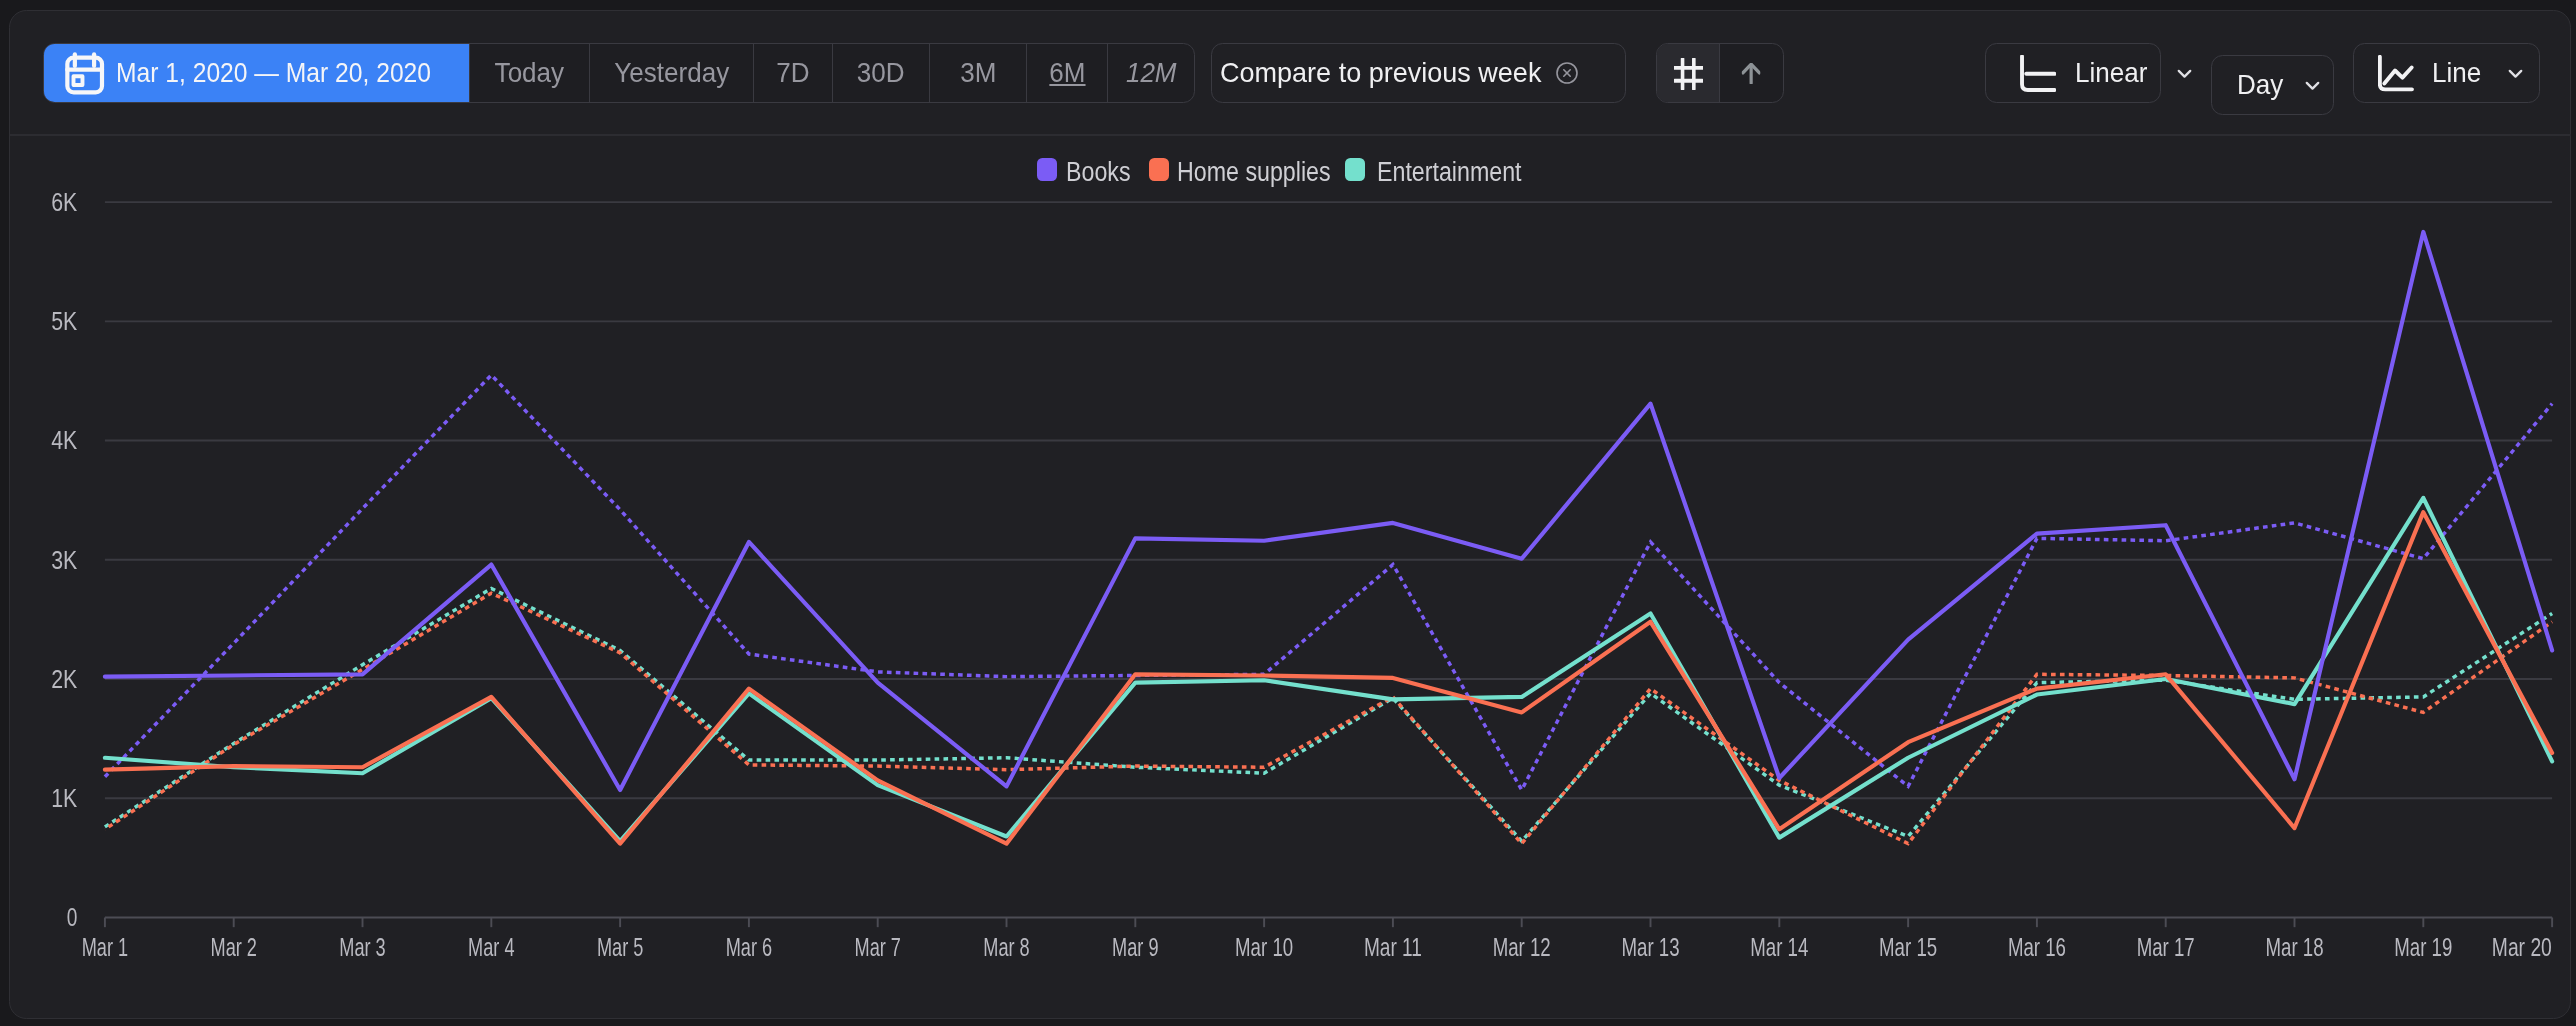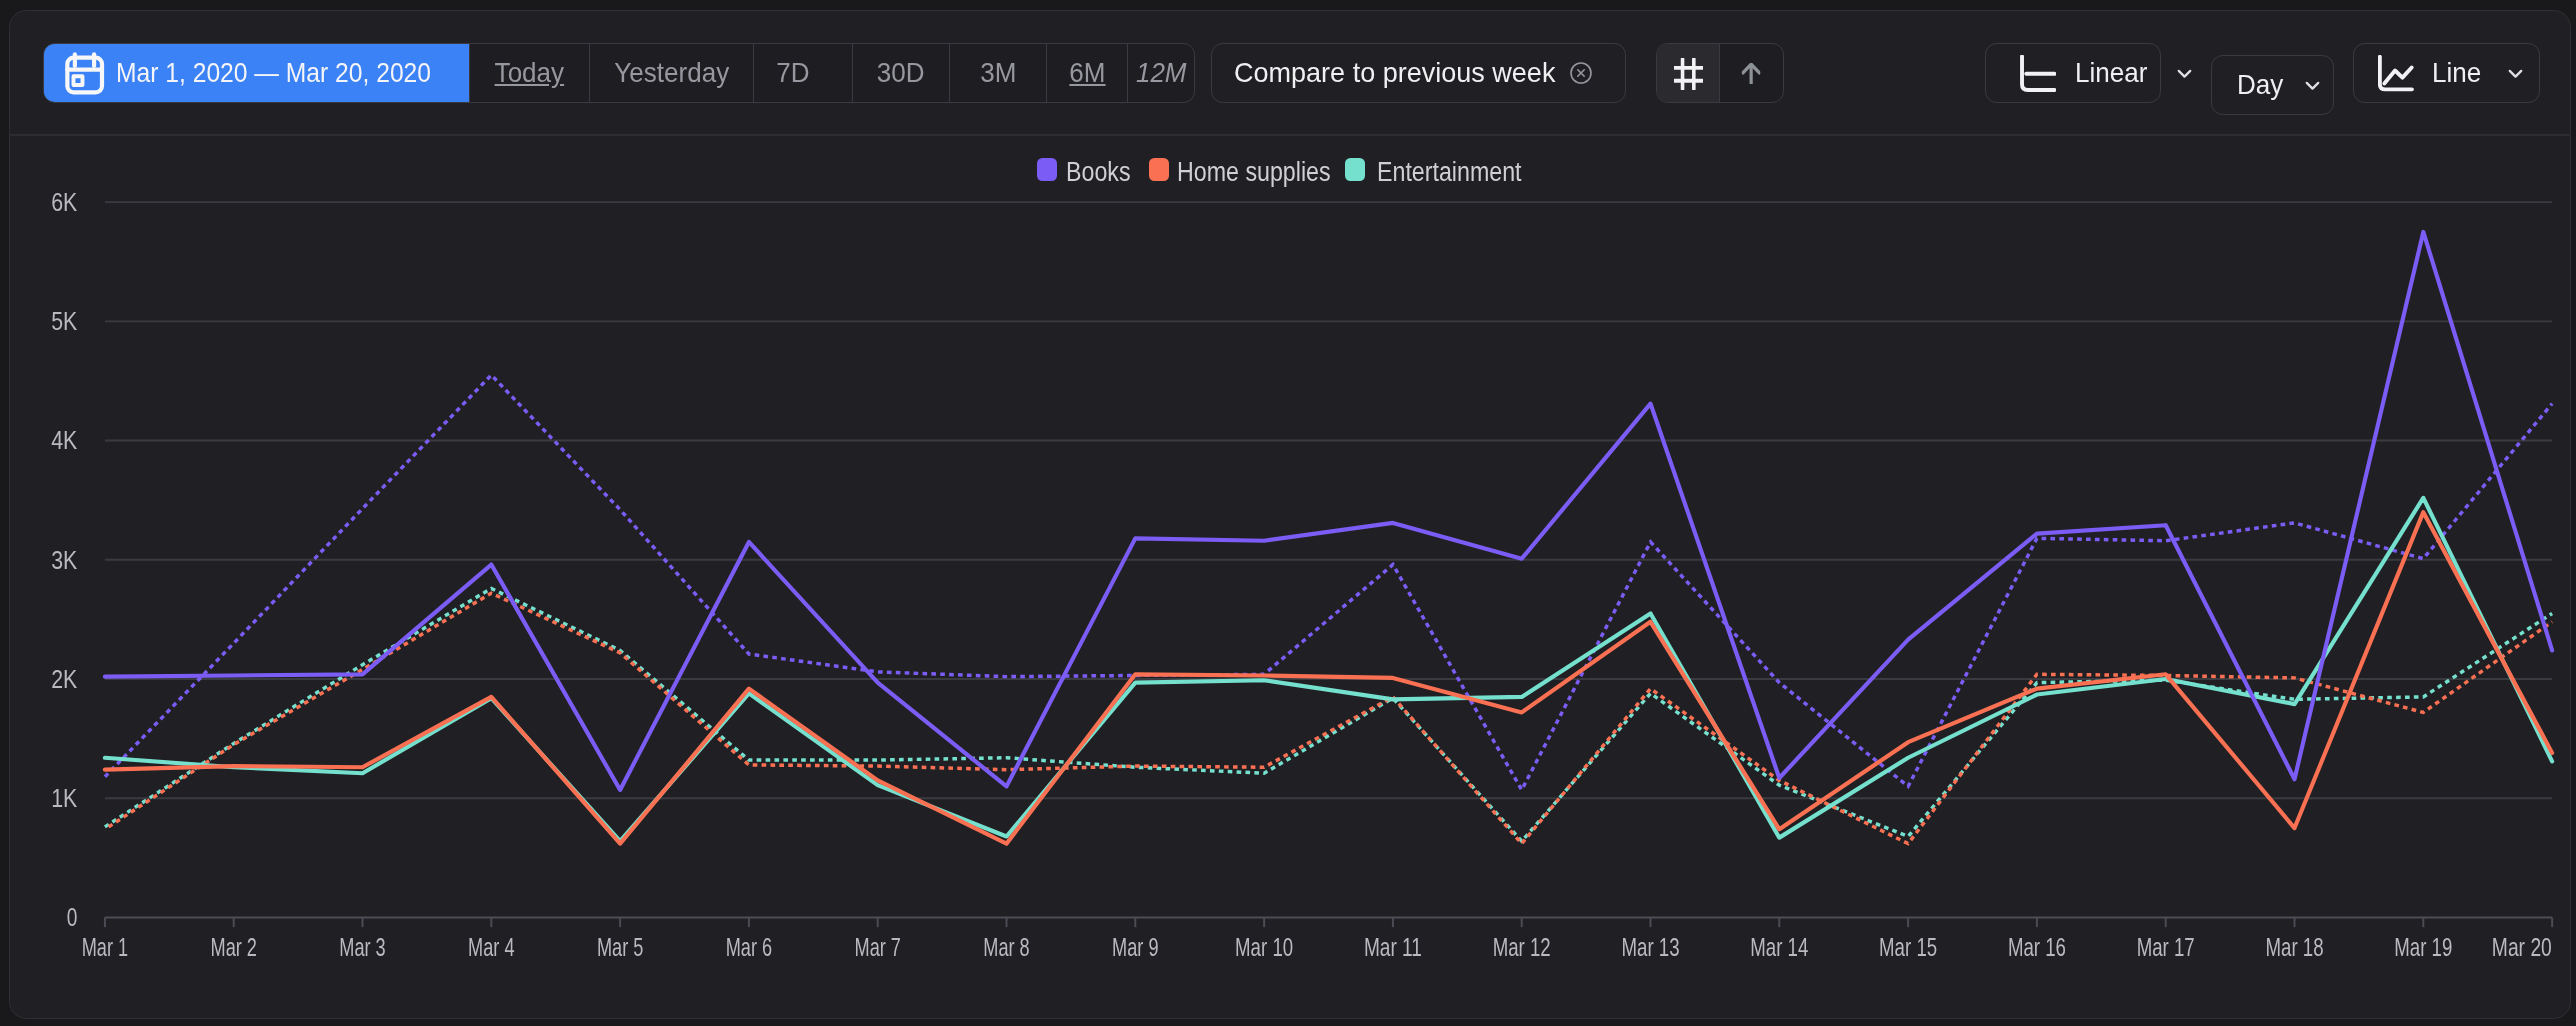--- a/index.html
+++ b/index.html
@@ -24,44 +24,44 @@
   <div class="seg" style="background:#3b82f6; color:#f5f5f7; justify-content:flex-start; padding-left:21px; width:425px;">
       <svg width="41" height="43" viewBox="0 0 42 44" fill="none" stroke="#f7f7f8" stroke-width="4.3" stroke-linecap="round" stroke-linejoin="round">
         <rect x="2.4" y="5.8" width="35.5" height="35.5" rx="6.5"></rect>
         <line x1="2.4" y1="18.1" x2="37.9" y2="18.1"></line>
         <line x1="10.1" y1="2.4" x2="10.1" y2="14.2"></line>
         <line x1="29.8" y1="2.4" x2="29.8" y2="14.2"></line>
         <rect x="8.7" y="24.8" width="9.2" height="9.0" stroke-width="4.0"></rect>
       </svg>
       <span style="transform:scaleX(0.88); transform-origin:left center; white-space:nowrap; margin-left:9.7px;">Mar 1, 2020 — Mar 20, 2020</span>
     </div>
-  <div class="seg" style="width:120px;text-decoration:underline;">
+  <div class="seg" style="width:120px;">
       <span>Today</span>
     </div>
   <div class="seg" style="width:164px;">
       <span>Yesterday</span>
     </div>
   <div class="seg" style="width:79px;">
       <span>7D</span>
     </div>
-  <div class="seg" style="width:97px;margin-left:20px;">
+  <div class="seg" style="width:97px;">
       <span>30D</span>
     </div>
   <div class="seg" style="width:97px;">
       <span>3M</span>
     </div>
   <div class="seg" style="width:81px;text-decoration:underline;">
       <span>6M</span>
     </div>
   <div class="seg" style="flex:1;font-style:italic;">
       <span>12M</span>
     </div>
 </div>
 
-<div class="toolbtn" style="left:1211px; width:415px; padding-left:22px;">
+<div class="toolbtn" style="left:1211px; width:415px; padding-left:8px;">
   <span style="transform:scaleX(0.965); transform-origin:left center;">Compare to previous week</span>
   <span style="margin-left:1.9px; display:flex;">
       <svg width="24" height="24" viewBox="0 0 24 24" fill="none" stroke="#96969e" stroke-width="1.6" stroke-linecap="round">
         <circle cx="12" cy="12" r="10"></circle>
         <line x1="8.8" y1="8.8" x2="15.2" y2="15.2"></line>
         <line x1="15.2" y1="8.8" x2="8.8" y2="15.2"></line>
       </svg>
     </span>
 </div>
 

